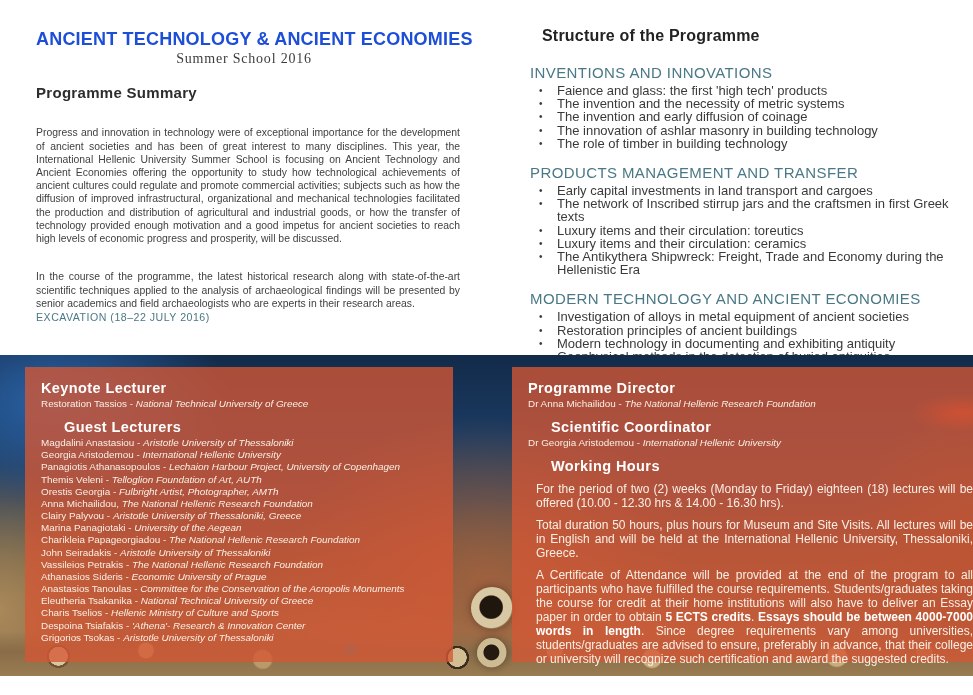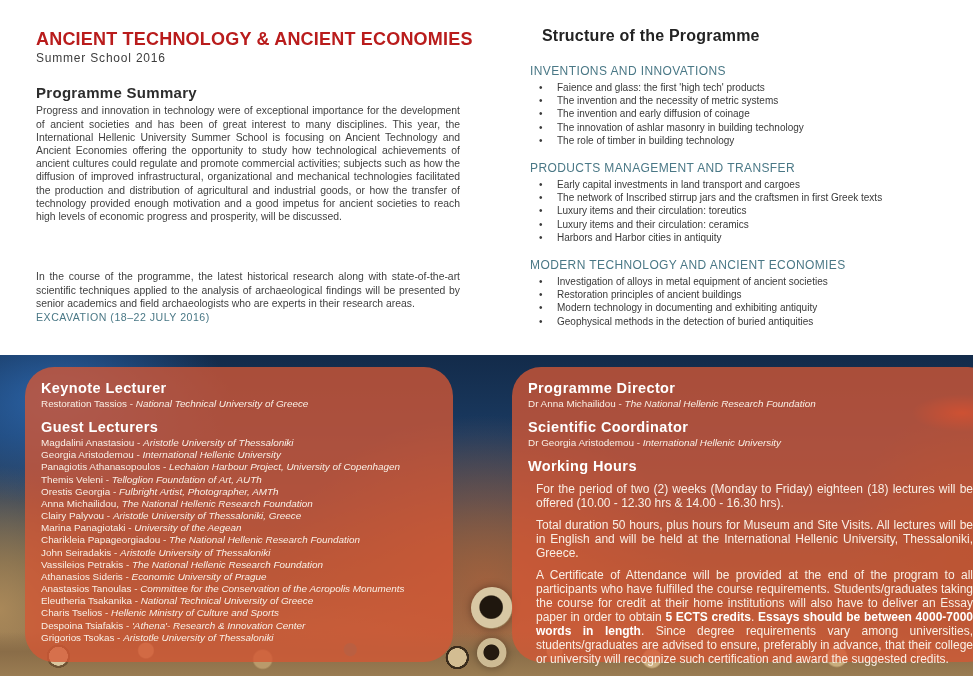--- a/index.html
+++ b/index.html
@@ -3,54 +3,54 @@
 <meta charset="utf-8">
 <style>
   html,body{margin:0;padding:0;}
   body{
     width:973px;height:695px;position:relative;background:#ffffff;
     font-family:"Liberation Sans", sans-serif;color:#3f3f3f;overflow:hidden;
   }
   
   .doc-title{
     position:absolute;left:36px;top:29px;width:420px;
-    font-size:18px;font-weight:bold;letter-spacing:.2px;color:#b91c1c;white-space:nowrap;
+    font-size:18px;font-weight:bold;letter-spacing:.2px;color:#1d4ed8;white-space:nowrap;
   }
   .doc-subtitle{
-    position:absolute;left:36px;top:51px;width:416px;text-align:left;
-    font-size:12px;letter-spacing:.8px;color:#3d3d3d;
+    position:absolute;left:36px;top:51px;width:416px;text-align:center;
+    font-size:14px;letter-spacing:.8px;color:#3d3d3d;font-family:Liberation Serif, serif;
   }
   .summary-heading{
     position:absolute;left:36px;top:84px;
     font-size:15px;font-weight:bold;letter-spacing:.3px;color:#2d2d2d;
   }
   .body-par{
     position:absolute;left:36px;width:424px;
     font-size:10.4px;line-height:13.2px;text-align:justify;color:#3f3f3f;
   }
-  .par1{top:94px;}
+  .par1{top:116px;}
   .par2{top:260px;}
   .excavation-heading{
     position:absolute;left:36px;top:311px;
     font-size:10.6px;letter-spacing:.5px;color:#4a7886;
   }
   .excavation-note{
     position:absolute;left:36px;top:325px;font-size:10.4px;color:#3f3f3f;margin-top:31px;
   }
   .right-col{position:absolute;left:530px;top:27px;width:424px;}
   .structure-heading{
     font-size:16px;font-weight:bold;letter-spacing:.2px;color:#232323;margin:0 0 19px 12px;
   }
   .prog-section{margin-bottom:14px;}
   .section-title{
-    font-size:12px;letter-spacing:.4px;color:#4a7886;margin:0 0 3px 0;font-weight:normal;
+    font-size:15px;letter-spacing:.4px;color:#4a7886;margin:0 0 3px 0;font-weight:normal;
   }
   .bullet-list{list-style:none;margin:0;padding:0;}
   .bullet-list li{
-    position:relative;padding-left:27px;font-size:10px;line-height:13.2px;color:#3a3a3a;
+    position:relative;padding-left:27px;font-size:13px;line-height:13.2px;color:#3a3a3a;
   }
   .bullet-list li::before{
     content:"•";position:absolute;left:9px;top:0;font-size:10px;color:#3a3a3a;
   }
   
   .photo-band{
     position:absolute;left:0;top:355px;width:973px;height:321px;
     background:
       radial-gradient(ellipse 70px 26px at 962px 58px,  rgba(192,60,44,.92) 0%, rgba(192,60,44,0) 72%),
       radial-gradient(ellipse 170px 210px at 973px 205px, rgba(104,76,48,.95) 0%, rgba(104,76,48,0) 75%),
@@ -80,28 +80,28 @@
     left:471px;top:232px;width:42px;height:42px;
     background:radial-gradient(circle at 48% 48%, #1f170e 0 36%, #d8c8a4 40% 66%, #8a6a44 70% 100%);
   }
   .amphora-b{
     left:477px;top:283px;width:30px;height:30px;
     background:radial-gradient(circle at 48% 48%, #241a10 0 34%, #cdbb94 38% 66%, #7c5f3e 70% 100%);
   }
   
   .panel{
     position:absolute;top:12px;height:295px;box-sizing:border-box;
-    background:rgba(213,87,52,.78);padding:13px 16px;color:#faf1e7;border-radius:29px;
+    background:rgba(213,87,52,.78);padding:13px 16px;color:#faf1e7;
   }
   .panel-left{left:25px;width:428px;}
   .panel-right{left:512px;width:485px;}
   .panel-heading{
     font-size:14.5px;font-weight:bold;letter-spacing:.4px;color:#ffffff;margin:0 0 2px 0;
   }
-  .mt{margin-top:9px;}
+  .mt{margin-top:9px;margin-left:23px;}
   .lect-line{font-size:9.9px;line-height:12.15px;color:#f9efe5;}
   .lect-line i{font-style:italic;}
   .panel-par{
     font-size:12px;line-height:14px;color:#f9efe5;margin:8px;text-align:justify;
   }
   .panel-par b{color:#ffffff;}
 </style>
 </head>
 <body>
 
@@ -128,21 +128,21 @@
     </ul>
   </div>
 
   <div class="prog-section">
     <h3 class="section-title">PRODUCTS MANAGEMENT AND TRANSFER</h3>
     <ul class="bullet-list">
       <li>Early capital investments in land transport and cargoes</li>
       <li>The network of Inscribed stirrup jars and the craftsmen in first Greek texts</li>
       <li>Luxury items and their circulation: toreutics</li>
       <li>Luxury items and their circulation: ceramics</li>
-      <li>Harbors and Harbor cities in antiquity</li>
+      <li>The Antikythera Shipwreck: Freight, Trade and Economy during the Hellenistic Era</li>
     </ul>
   </div>
 
   <div class="prog-section">
     <h3 class="section-title">MODERN TECHNOLOGY AND ANCIENT ECONOMIES</h3>
     <ul class="bullet-list">
       <li>Investigation of alloys in metal equipment of ancient societies</li>
       <li>Restoration principles of ancient buildings</li>
       <li>Modern technology in documenting and exhibiting antiquity</li>
       <li>Geophysical methods in the detection of buried antiquities</li>

